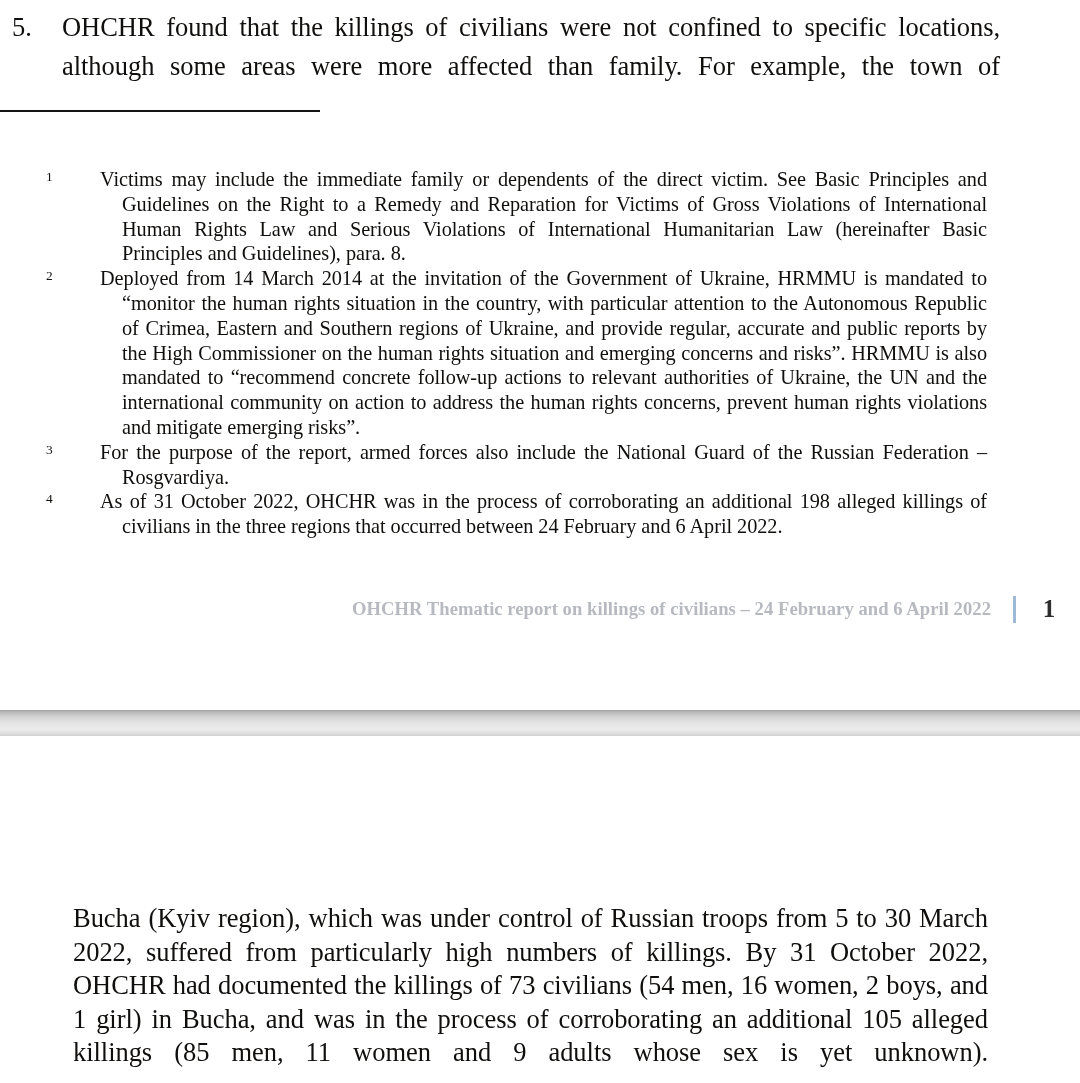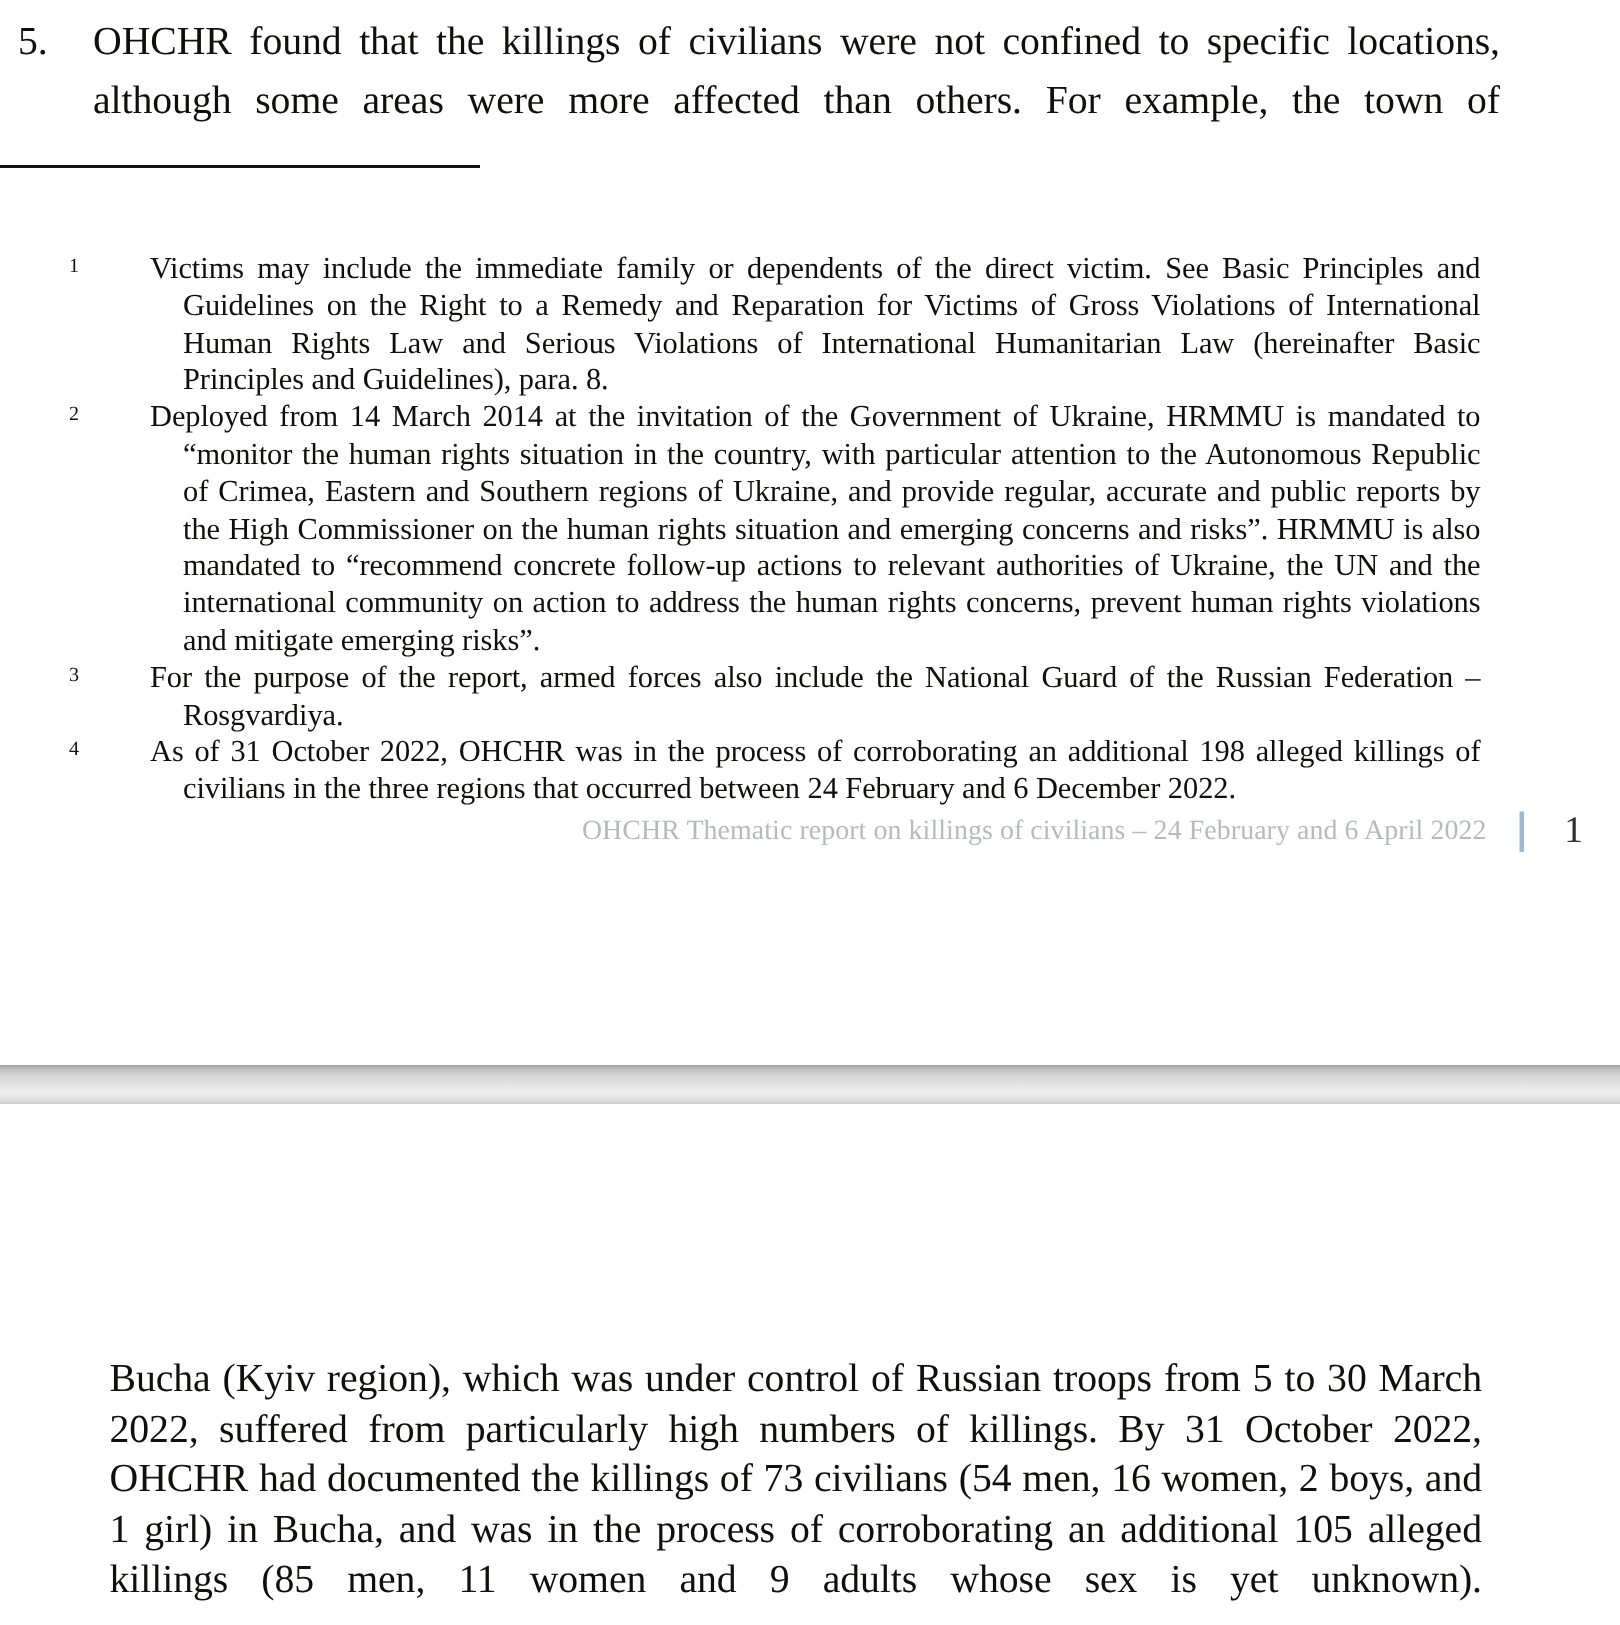--- a/index.html
+++ b/index.html
@@ -95,25 +95,26 @@
     text-indent: -22px;
     padding-left: 22px;
     margin-left: 20px;
   }
   .footnote.fn-justify .fn-body { text-align: justify; }
 
   
   .page-footer {
     position: absolute;
     left: 0;
-    top: 540px;
+    top: 595px;
     width: 1060px;
     display: flex;
     justify-content: flex-end;
     align-items: center;
+    font-weight: bold;
   }
   .footer-text {
     font-size: 18.6px;
     color: #b6b9c0;
     letter-spacing: 0.05px;
     white-space: nowrap;
   }
   .footer-sep {
     width: 3px;
     height: 27px;
@@ -167,21 +168,21 @@
     letter-spacing: -0.05px;
   }
 </style>
 </head>
 <body>
 
 <div class="page-one">
 
   <div class="body-para">
     <div class="para-number">5.</div>
-    <div class="para-text">OHCHR found that the killings of civilians were not confined to specific locations, although some areas were more affected than others. For example, the town of</div>
+    <div class="para-text">OHCHR found that the killings of civilians were not confined to specific locations, although some areas were more affected than family. For example, the town of</div>
   </div>
 
   <div class="footnote-rule"></div>
 
   <div class="footnotes">
 
     <div class="footnote fn-justify">
       <span class="fn-marker">1</span>
       <span class="fn-body">Victims may include the immediate family or dependents of the direct victim. See Basic Principles and Guidelines on the Right to a Remedy and Reparation for Victims of Gross Violations of International Human Rights Law and Serious Violations of International Humanitarian Law (hereinafter Basic Principles and Guidelines), para. 8.</span>
     </div>
@@ -191,21 +192,21 @@
       <span class="fn-body">Deployed from 14 March 2014 at the invitation of the Government of Ukraine, HRMMU is mandated to “monitor the human rights situation in the country, with particular attention to the Autonomous Republic of Crimea, Eastern and Southern regions of Ukraine, and provide regular, accurate and public reports by the High Commissioner on the human rights situation and emerging concerns and risks”. HRMMU is also mandated to “recommend concrete follow-up actions to relevant authorities of Ukraine, the UN and the international community on action to address the human rights concerns, prevent human rights violations and mitigate emerging risks”.</span>
     </div>
 
     <div class="footnote fn-justify">
       <span class="fn-marker">3</span>
       <span class="fn-body">For the purpose of the report, armed forces also include the National Guard of the Russian Federation – Rosgvardiya.</span>
     </div>
 
     <div class="footnote fn-justify">
       <span class="fn-marker">4</span>
-      <span class="fn-body">As of 31 October 2022, OHCHR was in the process of corroborating an additional 198 alleged killings of civilians in the three regions that occurred between 24 February and 6 December 2022.</span>
+      <span class="fn-body">As of 31 October 2022, OHCHR was in the process of corroborating an additional 198 alleged killings of civilians in the three regions that occurred between 24 February and 6 April 2022.</span>
     </div>
 
   </div>
 
   <div class="page-footer">
     <span class="footer-text">OHCHR Thematic report on killings of civilians – 24 February and 6 April 2022</span>
     <span class="footer-sep"></span>
     <span class="footer-pageno">1</span>
   </div>
 

